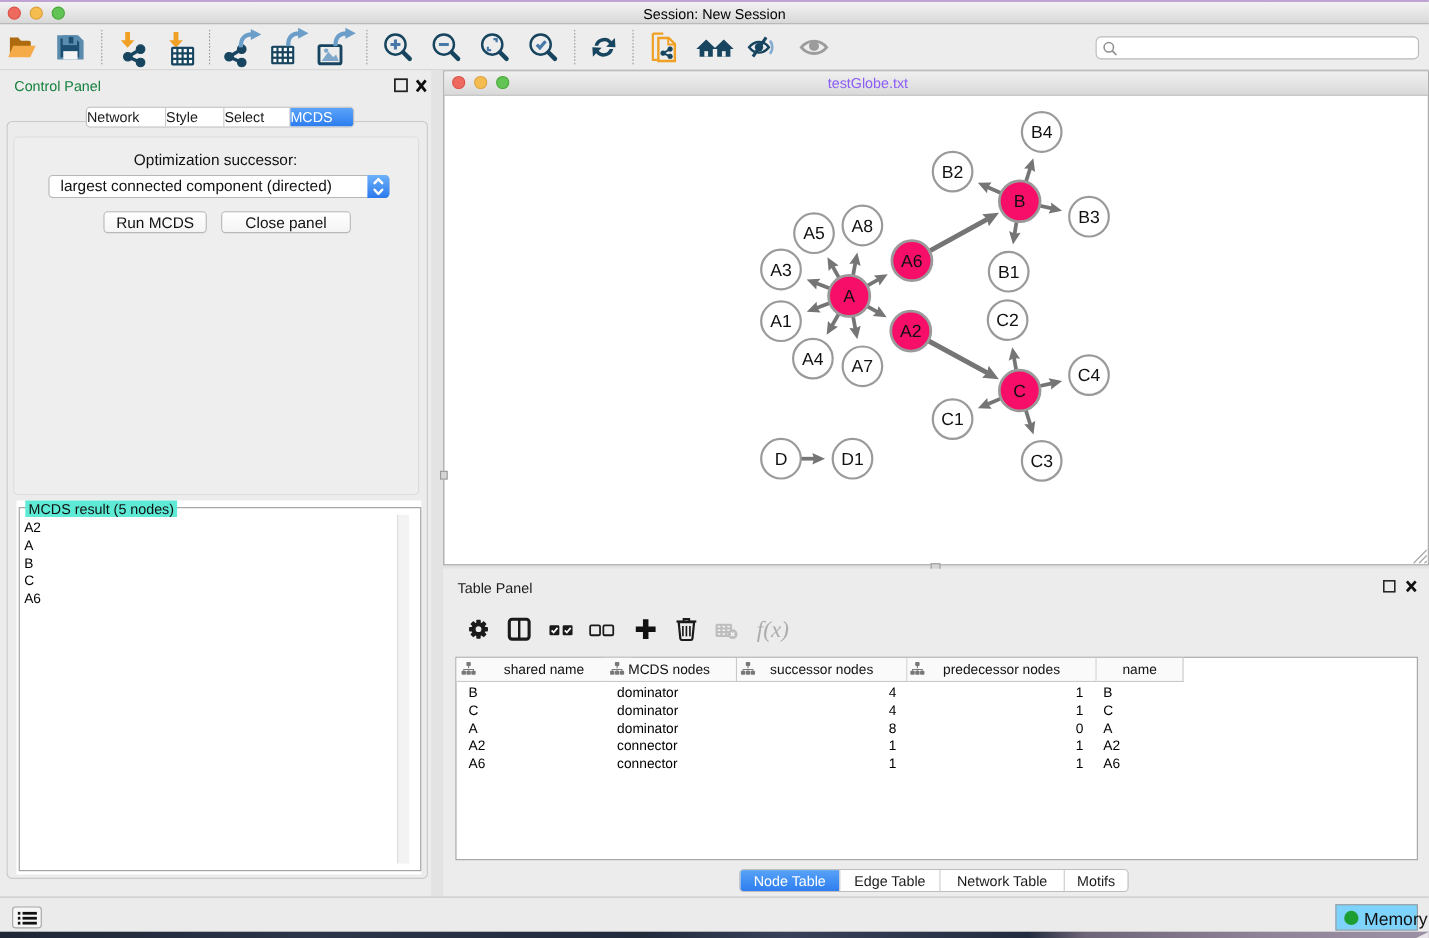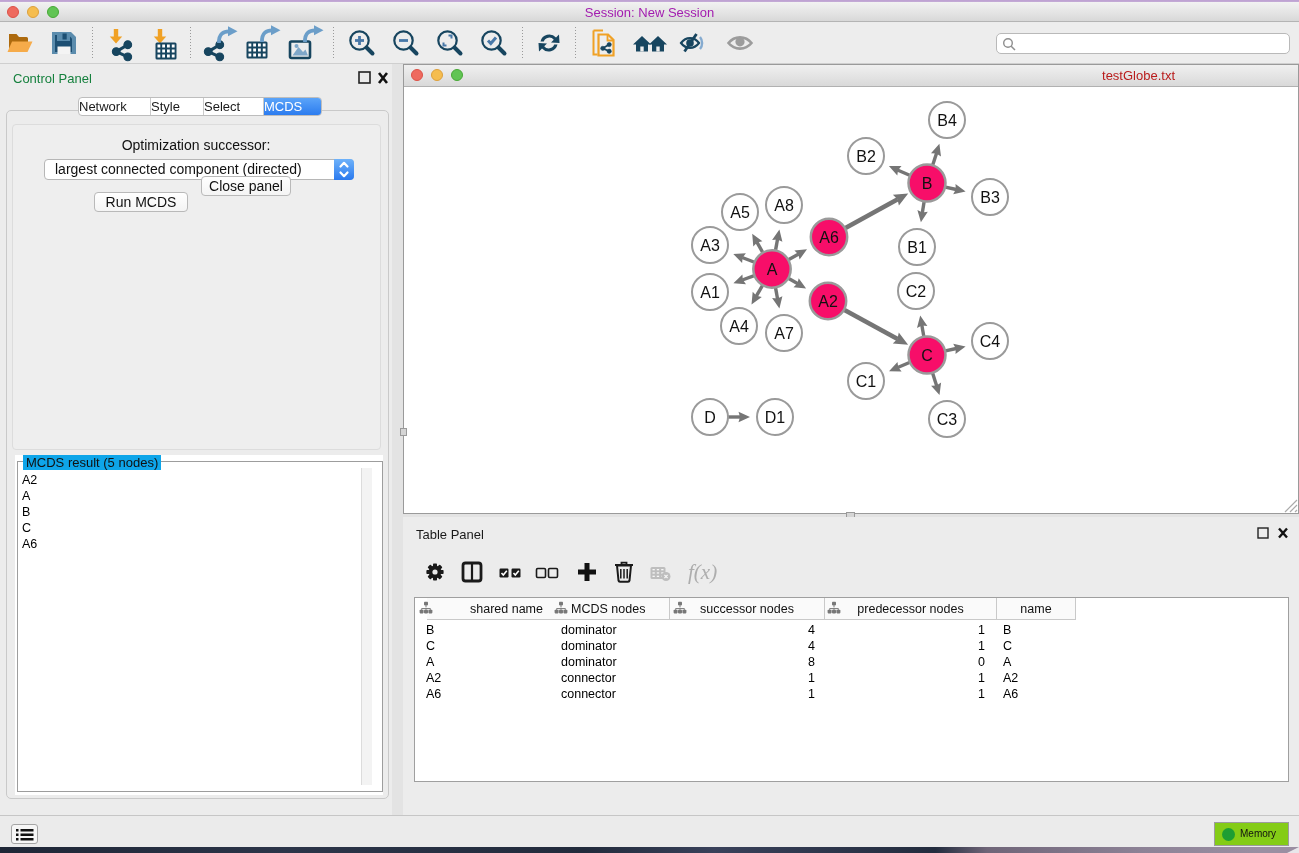--- a/index.html
+++ b/index.html
@@ -15,47 +15,47 @@
 .tab:last-child{border-right:none}
 .tab.act{background:linear-gradient(#5ba4f9,#2c7cef);color:#fff}
 .panel{left:6px;top:110px;width:383px;height:689px;border:1px solid #c9c9c9;border-radius:5px;background:#ececec}
 .ipanel{left:12px;top:124px;width:369px;height:326px;border:1px solid #dcdcdc;border-radius:4px;background:#eeeeee}
 .optlabel{left:0;top:137px;width:392px;text-align:center;font-size:14px;color:#111}
 .dd{left:44px;top:159px;width:310px;height:21px;background:#fff;border:1px solid #b6b6b6;border-radius:4px;font-size:14px;color:#111;line-height:19.5px;padding-left:10px}
 .ddbtn{left:334px;top:159px;width:20px;height:21px;border-radius:0 4px 4px 0;background:linear-gradient(#6eb2fa,#2a79ee)}
 .btn{height:20px;background:linear-gradient(#ffffff,#f4f4f4);border:1px solid #b9b9b9;border-radius:4px;font-size:14px;color:#111;text-align:center;line-height:18px}
 .white-sub{left:15px;top:455px;width:368px;height:340px;background:#fff}
 .grpbox{left:17px;top:461px;width:366px;height:331px;border:1px solid #9d9d9d}
-.grptitle{left:23px;top:455px;background:#0ea5e9;padding:0 3px;font-size:13px;color:#111}
+.grptitle{left:23px;top:455px;background:#5eead4;padding:0 3px;font-size:13px;color:#111}
 .mlist{font-size:12.5px;color:#000;line-height:15.9px}
 .sbtrack{left:361px;top:468px;width:11px;height:317px;background:#f3f3f3;border-left:1px solid #dcdcdc}
 .desktop{background:#e3e3e3}
 .win{left:403px;top:64px;width:896px;height:450px;background:#fff;border:1px solid #9a9a9a}
 .winbar{left:0;top:0;width:894px;height:22px;background:linear-gradient(#f0f0f0,#d9d9d9);border-bottom:1px solid #b1b1b1}
 .tp{left:403px;top:517px;width:896px;height:298px;background:#ececec}
 .tptitle{left:13px;top:10px;font-size:13px;color:#1a1a1a}
 .tbl{left:11px;top:80px;width:875px;height:185px;background:#fff;border:1px solid #9f9f9f}
 .th{top:0;height:22px;background:#fafafa;border-bottom:1px solid #c9c9c9;font-size:12.5px;color:#111}
 .thc{position:absolute;top:0;height:22px;border-right:1px solid #c9c9c9;text-align:center;line-height:22px}
 .row{position:absolute;font-size:12.5px;color:#000;height:16px;line-height:16px}
 .btabs{left:269px;top:273px;height:21px;display:flex;border:1px solid #bdbdbd;border-radius:4px;background:#fff;overflow:hidden}
 .btab{font-size:13px;color:#1a1a1a;text-align:center;line-height:19px;border-right:1px solid #cacaca}
 .btab:last-child{border-right:none}
 .btab.act{background:linear-gradient(#58a2f7,#2e7ef0);color:#fff}
 .statusbar{left:0;top:815px;width:1299px;height:33px;background:#ebebeb;border-top:1px solid #c6c6c6}
-.membtn{left:1214px;top:822px;width:75px;height:24px;background:#84cc16;border:1px solid #9c9c9c;font-size:10px;color:#111}
+.membtn{left:1214px;top:822px;width:75px;height:24px;background:#7dd3fc;border:1px solid #9c9c9c;font-size:16px;color:#111}
 .listbtn{left:11px;top:824px;width:27px;height:20px;background:#f6f6f6;border:1px solid #a5a5a5;border-radius:3px}
 .dark{left:0;top:847px;width:1299px;height:6px;background:linear-gradient(90deg,#1e2636,#2c3549 22%,#222b3c 45%,#39415a 55%,#232c3e 72%,#6f6578 76%,#8d8296 88%,#9a8fa2 97%)}
 </style></head><body>
 
 <div class="abs titlebar"></div>
 <div class="abs tl" style="left:7px;background:#ee6a5f;border:1px solid #dc5147"></div>
 <div class="abs tl" style="left:27px;background:#f5bd4f;border:1px solid #dda03b"></div>
 <div class="abs tl" style="left:47px;background:#61c454;border:1px solid #47a835"></div>
-<div class="abs" style="left:0;top:5px;width:1299px;text-align:center;font-size:13px;color:#a21caf">Session: New Session</div>
+<div class="abs" style="left:0;top:5px;width:1299px;text-align:center;font-size:13px;color:#000000">Session: New Session</div>
 <div class="abs toolbar"></div>
 <svg class="abs" style="left:0;top:22px" width="780" height="42" viewBox="0 22 780 42">
     <g transform="translate(20,44)">
       <path d="M-11 -10 h7.5 l2.5 3 h7.5 a1.5 1.5 0 0 1 1.5 1.5 V 6 h-19 z" fill="#ad6a0e"></path>
       <path d="M-8 -2.5 h20.5 l-5 10.5 h-20 z" fill="#f6ab4a"></path>
     </g>
 <g transform="translate(64,43)">
       <path d="M-12 -11 h19 l5 5 v17 h-24 z" fill="#5b8cad"></path>
       <path d="M-9 -8 h13.5 l3.5 3.5 v13.5 h-17 z" fill="#1d4f73"></path>
       <rect x="-7" y="-11" width="13" height="9" fill="#5b8cad"></rect>
@@ -207,35 +207,35 @@
     <div class="tab act" style="width:57px">MCDS</div>
   </div>
 <div class="abs ipanel"></div>
 <div class="abs optlabel">Optimization successor:</div>
 <div class="abs dd">largest connected component (directed)</div>
 <div class="abs ddbtn"><svg width="20" height="21">
       <path d="M6.5 7.5 L10 3.8 L13.5 7.5" fill="none" stroke="#fff" stroke-width="2.2" stroke-linecap="round" stroke-linejoin="round"></path>
       <path d="M6.5 13.5 L10 17.2 L13.5 13.5" fill="none" stroke="#fff" stroke-width="2.2" stroke-linecap="round" stroke-linejoin="round"></path>
     </svg></div>
 <div class="abs btn" style="left:94px;top:192px;width:94px">Run MCDS</div>
-<div class="abs btn" style="left:201px;top:176px;width:90px">Close panel</div>
+<div class="abs btn" style="left:201px;top:192px;width:118px">Close panel</div>
 <div class="abs white-sub"></div>
 <div class="abs grpbox"></div>
 <div class="abs grptitle">MCDS result (5 nodes)</div>
 <div class="abs mlist" style="left:22px;top:473px">A2<br>A<br>B<br>C<br>A6</div>
 <div class="abs sbtrack"></div>
 <div class="abs desktop" style="left:392px;top:64px;width:11px;height:751px"></div>
 <div class="abs desktop" style="left:403px;top:514px;width:896px;height:3px"></div>
 <div class="abs win">
     <div class="abs winbar"></div>
   </div>
 <div class="abs tl" style="left:411px;top:69px;background:#ee6a5f;border:1px solid #dc5147"></div>
 <div class="abs tl" style="left:431px;top:69px;background:#f5bd4f;border:1px solid #dda03b"></div>
 <div class="abs tl" style="left:451px;top:69px;background:#61c454;border:1px solid #47a835"></div>
-<div class="abs" style="left:403px;top:68px;width:772px;text-align:right;font-size:13px;color:#b91c1c">testGlobe.txt</div>
+<div class="abs" style="left:403px;top:68px;width:772px;text-align:center;font-size:13px;color:#8b5cf6">testGlobe.txt</div>
 <svg class="abs" style="left:404px;top:87px" width="894" height="426" viewBox="0 0 894 426">
     <line x1="359.8" y1="167.4" x2="352.9" y2="155.1" stroke="#757575" stroke-width="3.4"></line>
 <path d="M348.2 146.8 L358.4 154.3 L353.1 155.5 L349.3 159.4 Z" fill="#757575"></path>
 <line x1="371.1" y1="165.6" x2="373.6" y2="151.9" stroke="#757575" stroke-width="3.4"></line>
 <path d="M375.4 142.6 L378.4 154.8 L373.5 152.4 L368.1 152.9 Z" fill="#757575"></path>
 <line x1="352.4" y1="176.0" x2="338.2" y2="170.5" stroke="#757575" stroke-width="3.4"></line>
 <path d="M329.3 167.0 L341.9 166.3 L338.6 170.6 L338.1 176.1 Z" fill="#757575"></path>
 <line x1="352.3" y1="187.8" x2="338.3" y2="193.0" stroke="#757575" stroke-width="3.4"></line>
 <path d="M329.4 196.3 L338.4 187.4 L338.8 192.8 L342.0 197.2 Z" fill="#757575"></path>
 <line x1="359.6" y1="196.5" x2="352.3" y2="209.1" stroke="#757575" stroke-width="3.4"></line>
@@ -376,21 +376,21 @@
         <rect x="-1.2" y="2.7" width="2.3" height="1.3" fill="#fff"></rect>
         <rect x="3.2" y="2.7" width="2.3" height="1.3" fill="#fff"></rect>
       </g>
       <circle cx="6" cy="3.5" r="4.5" fill="#9a9a9a"></circle>
       <path d="M4.4 1.9 L7.6 5.1 M7.6 1.9 L4.4 5.1" stroke="#fff" stroke-width="1.3"></path>
     </g>
 <text x="688" y="579" font-family="Liberation Serif, serif" font-style="italic" font-size="21" fill="#adadad">f(x)</text>
   </svg>
 <div class="abs" style="left:403px;top:517px;width:896px;height:298px">
     <div class="abs tbl">
-      <div class="thc th" style="left:12px;width:160px">shared name</div>
+      <div class="thc th" style="left:0px;width:160px">shared name</div>
       <div class="thc th" style="left:132.5px;width:122.5px">MCDS nodes</div>
       <div class="thc th" style="left:255px;width:155px">successor nodes</div>
       <div class="thc th" style="left:410px;width:172px">predecessor nodes</div>
       <div class="thc th" style="left:582px;width:79px">name</div>
       <div class="row" style="left:11px;top:24px;width:100px">B</div>
       <div class="row" style="left:146px;top:24px;width:100px">dominator</div>
       <div class="row" style="left:300px;top:24px;width:100px;text-align:right">4</div>
       <div class="row" style="left:470px;top:24px;width:100px;text-align:right">1</div>
       <div class="row" style="left:588px;top:24px;width:60px">B</div>
       <div class="row" style="left:11px;top:40px;width:100px">C</div>
@@ -407,20 +407,26 @@
       <div class="row" style="left:146px;top:72px;width:100px">connector</div>
       <div class="row" style="left:300px;top:72px;width:100px;text-align:right">1</div>
       <div class="row" style="left:470px;top:72px;width:100px;text-align:right">1</div>
       <div class="row" style="left:588px;top:72px;width:60px">A2</div>
       <div class="row" style="left:11px;top:88px;width:100px">A6</div>
       <div class="row" style="left:146px;top:88px;width:100px">connector</div>
       <div class="row" style="left:300px;top:88px;width:100px;text-align:right">1</div>
       <div class="row" style="left:470px;top:88px;width:100px;text-align:right">1</div>
       <div class="row" style="left:588px;top:88px;width:60px">A6</div>
     </div>
+    <div class="abs btabs">
+      <div class="btab act" style="width:91px">Node Table</div>
+      <div class="btab" style="width:91px">Edge Table</div>
+      <div class="btab" style="width:113px">Network Table</div>
+      <div class="btab" style="width:57px">Motifs</div>
+    </div>
   </div>
 <svg class="abs" style="left:418px;top:600px" width="16" height="16" viewBox="-8 -8 16 16">
     <g transform="translate(0,0)" fill="#787878">
       <rect x="-2" y="-6.2" width="4" height="3.6" rx="0.8"></rect>
       <rect x="-6.4" y="1.8" width="4" height="3.6" rx="0.8"></rect>
       <rect x="-2" y="1.8" width="4" height="3.6" rx="0.8"></rect>
       <rect x="2.4" y="1.8" width="4" height="3.6" rx="0.8"></rect>
       <path d="M0 -2.6 v2 M-4.4 1.8 v-1.2 h8.8 v1.2 M0 0.6 v1.2" stroke="#787878" stroke-width="1" fill="none"></path>
     </g>
   </svg>

